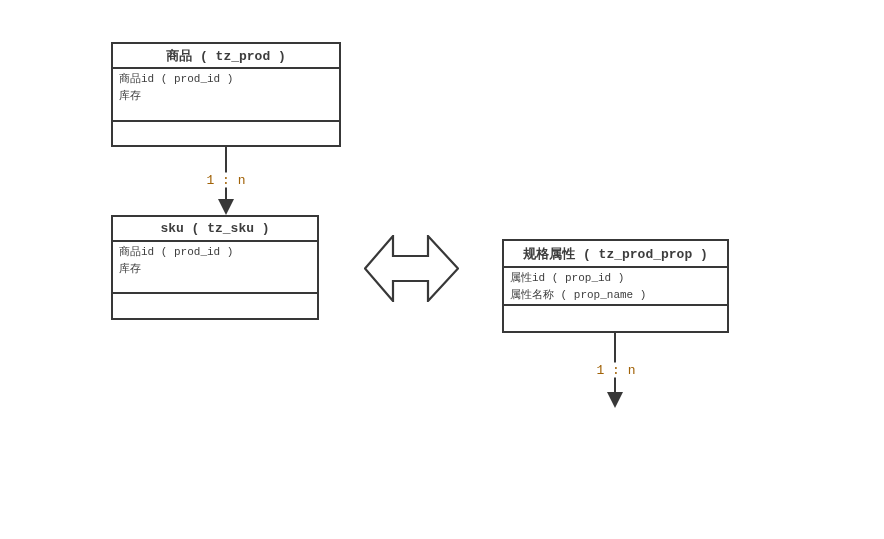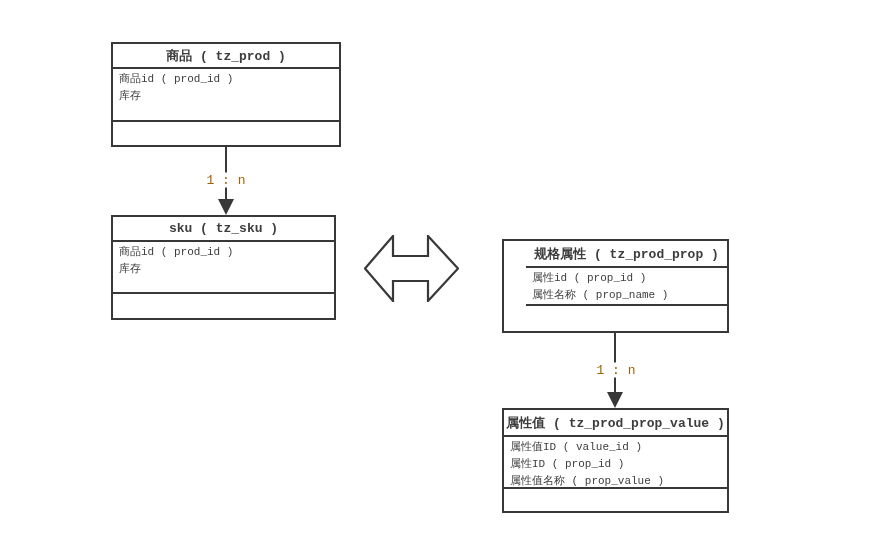--- a/index.html
+++ b/index.html
@@ -37,25 +37,25 @@
     line-height:17px;
   }
   .entity-footer{flex:1;}
   .field-row{white-space:nowrap;}
 
   
   .e-prod            {left:111px; top:42px;  width:230px; height:105px;}
   .e-prod  .entity-title{height:25px;}
   .e-prod  .entity-fields{height:53px;}
 
-  .e-sku             {left:111px; top:215px; width:225px; height:105px;}
+  .e-sku             {left:111px; top:215px; width:208px; height:105px;}
   .e-sku   .entity-title{height:25px;}
   .e-sku   .entity-fields{height:52px;}
 
-  .e-prop            {left:502px; top:239px; width:227px; height:94px;padding-left:22px;}
+  .e-prop            {left:502px; top:239px; width:227px; height:94px;}
   .e-prop  .entity-title{height:27px;}
   .e-prop  .entity-fields{height:38px;}
 
   .e-propval         {left:502px; top:408px; width:227px; height:105px;}
   .e-propval .entity-title{height:27px;}
   .e-propval .entity-fields{height:52px;}
 
   
   .conn-line{
     position:absolute;
@@ -128,23 +128,14 @@
       <div class="field-row">属性id ( prop_id )</div>
       <div class="field-row">属性名称 ( prop_name )</div>
     </div>
     <div class="entity-footer"></div>
   </div>
 
   <div class="conn-line line-2"></div>
   <div class="arrowhead head-2"></div>
   <div class="rel-label label-2">1 : n</div>
 
-  <div class="entity e-propval">
-    <div class="entity-title">属性值 ( tz_prod_prop_value )</div>
-    <div class="entity-fields">
-      <div class="field-row">属性值ID ( value_id )</div>
-      <div class="field-row">属性ID ( prop_id )</div>
-      <div class="field-row">属性值名称 ( prop_value )</div>
-    </div>
-    <div class="entity-footer"></div>
-  </div>
 
 </div>
 
 </body></html>

